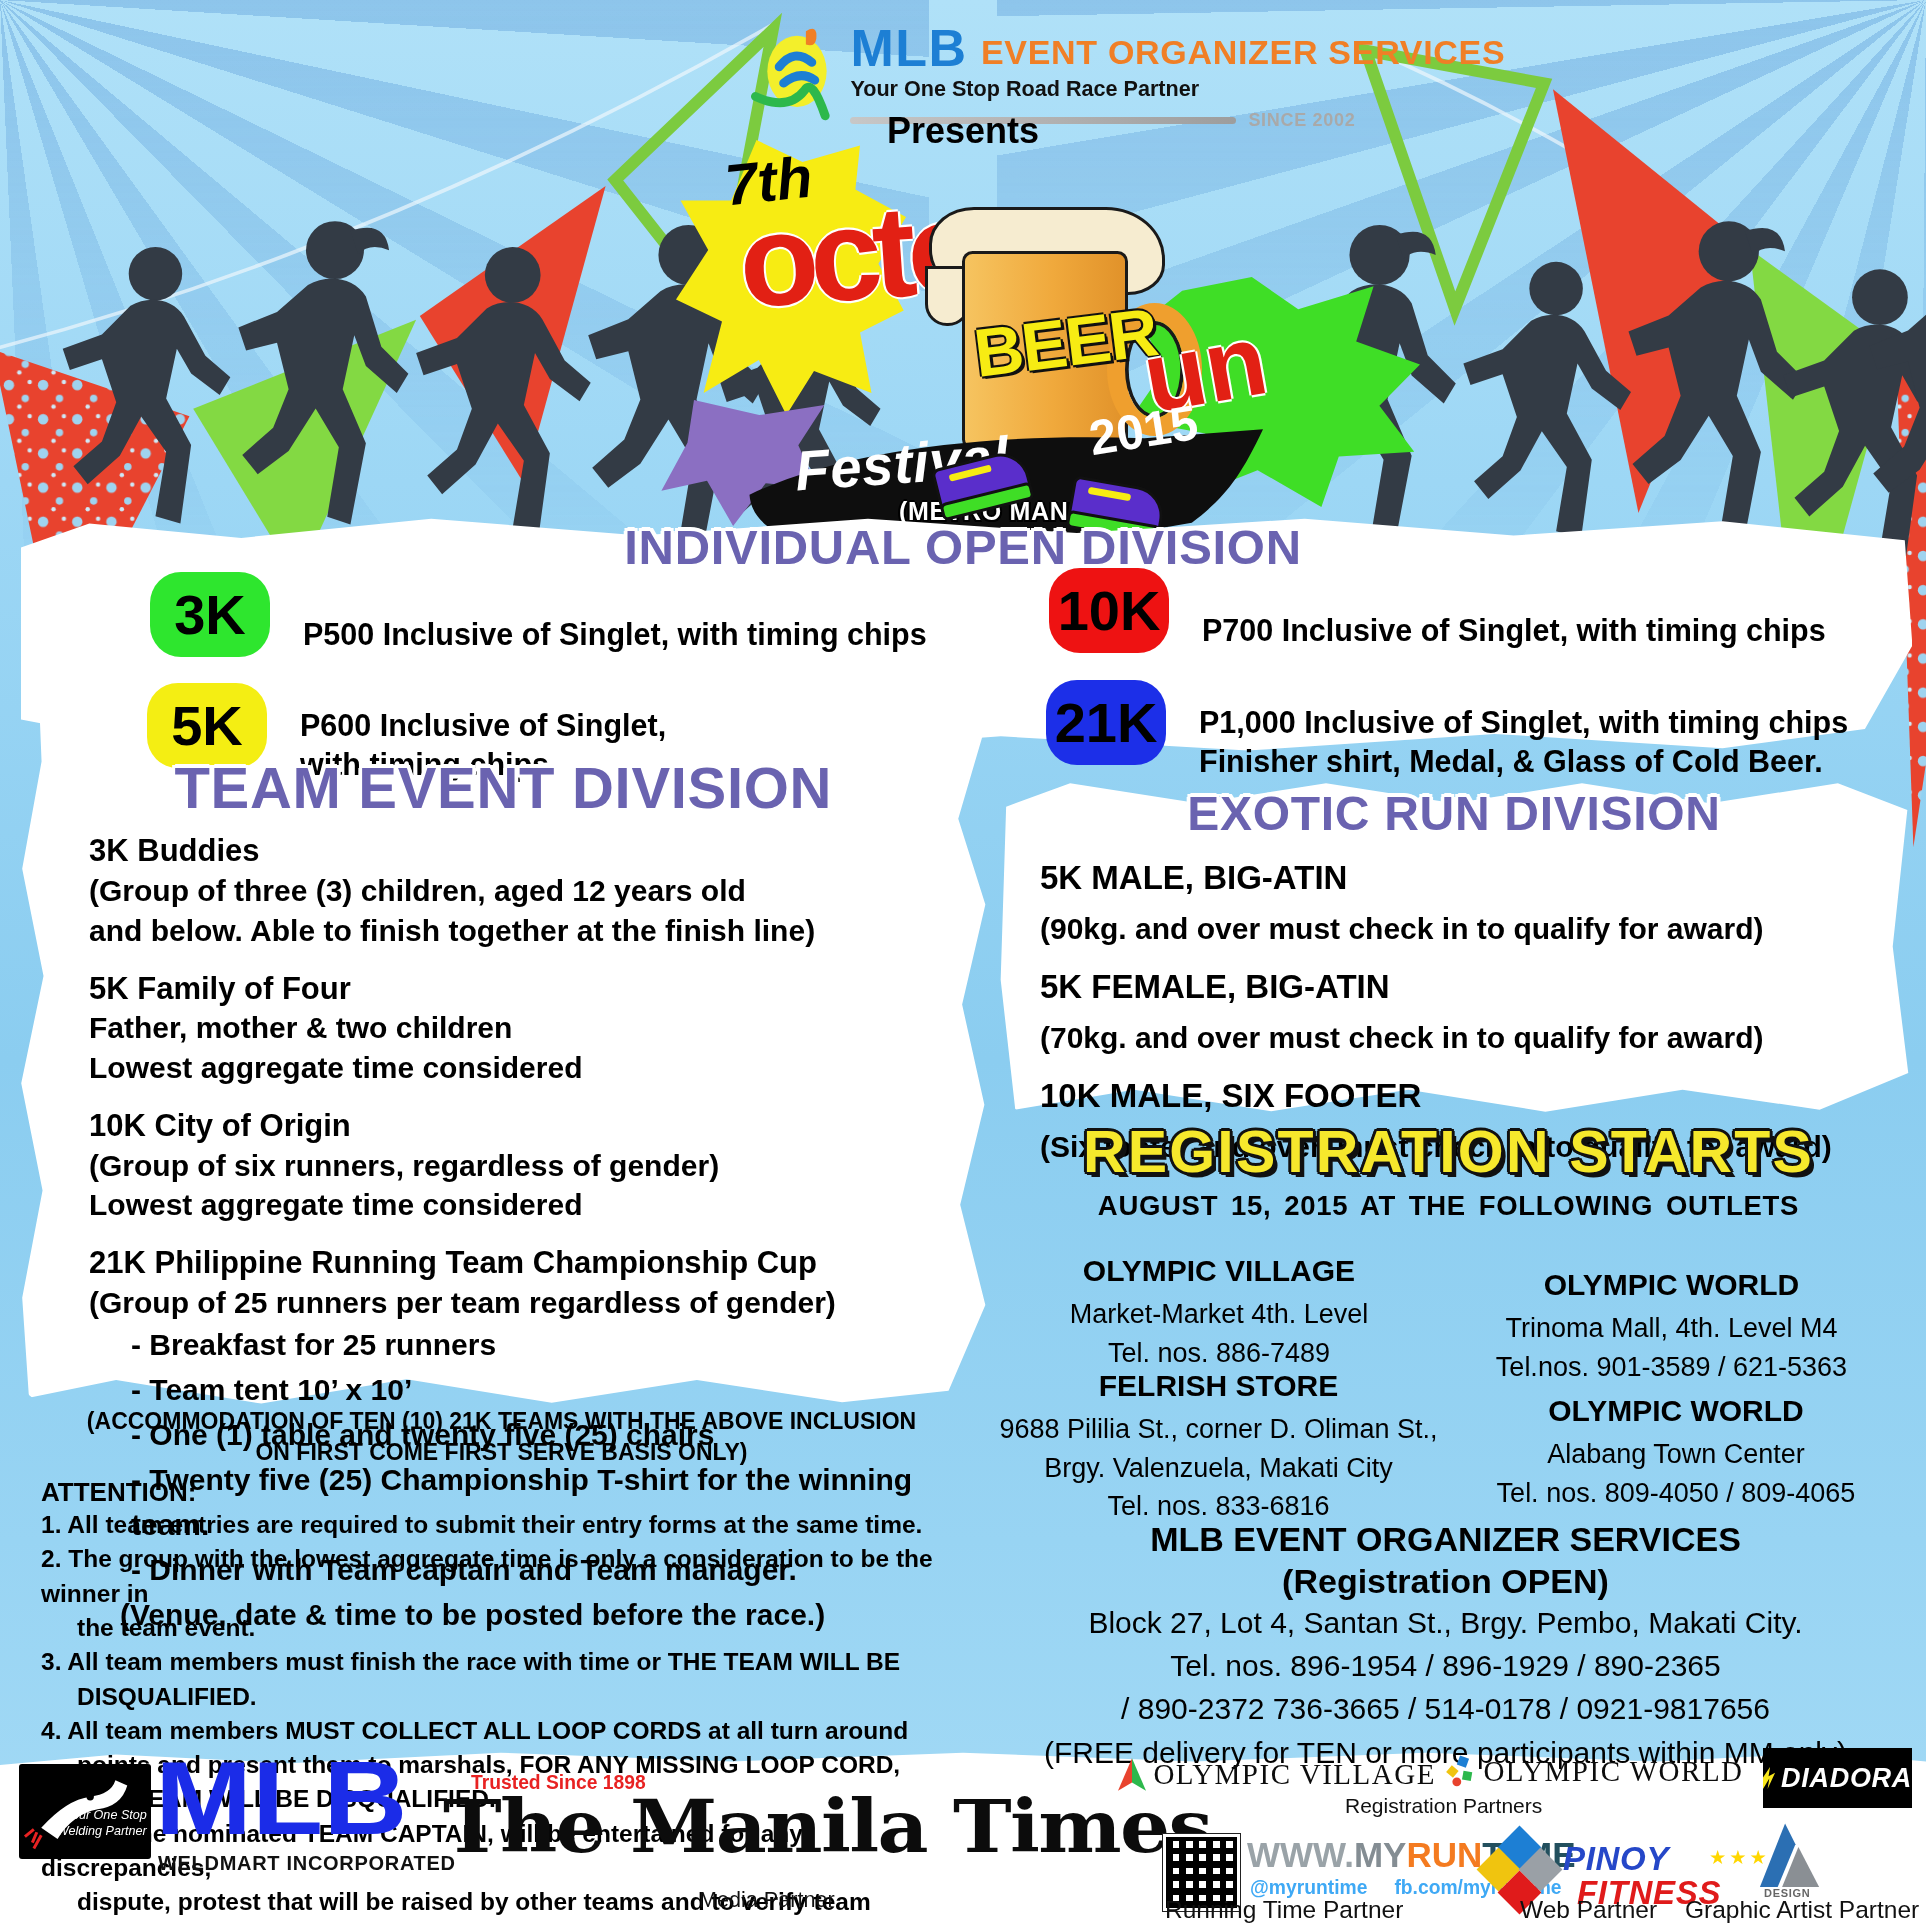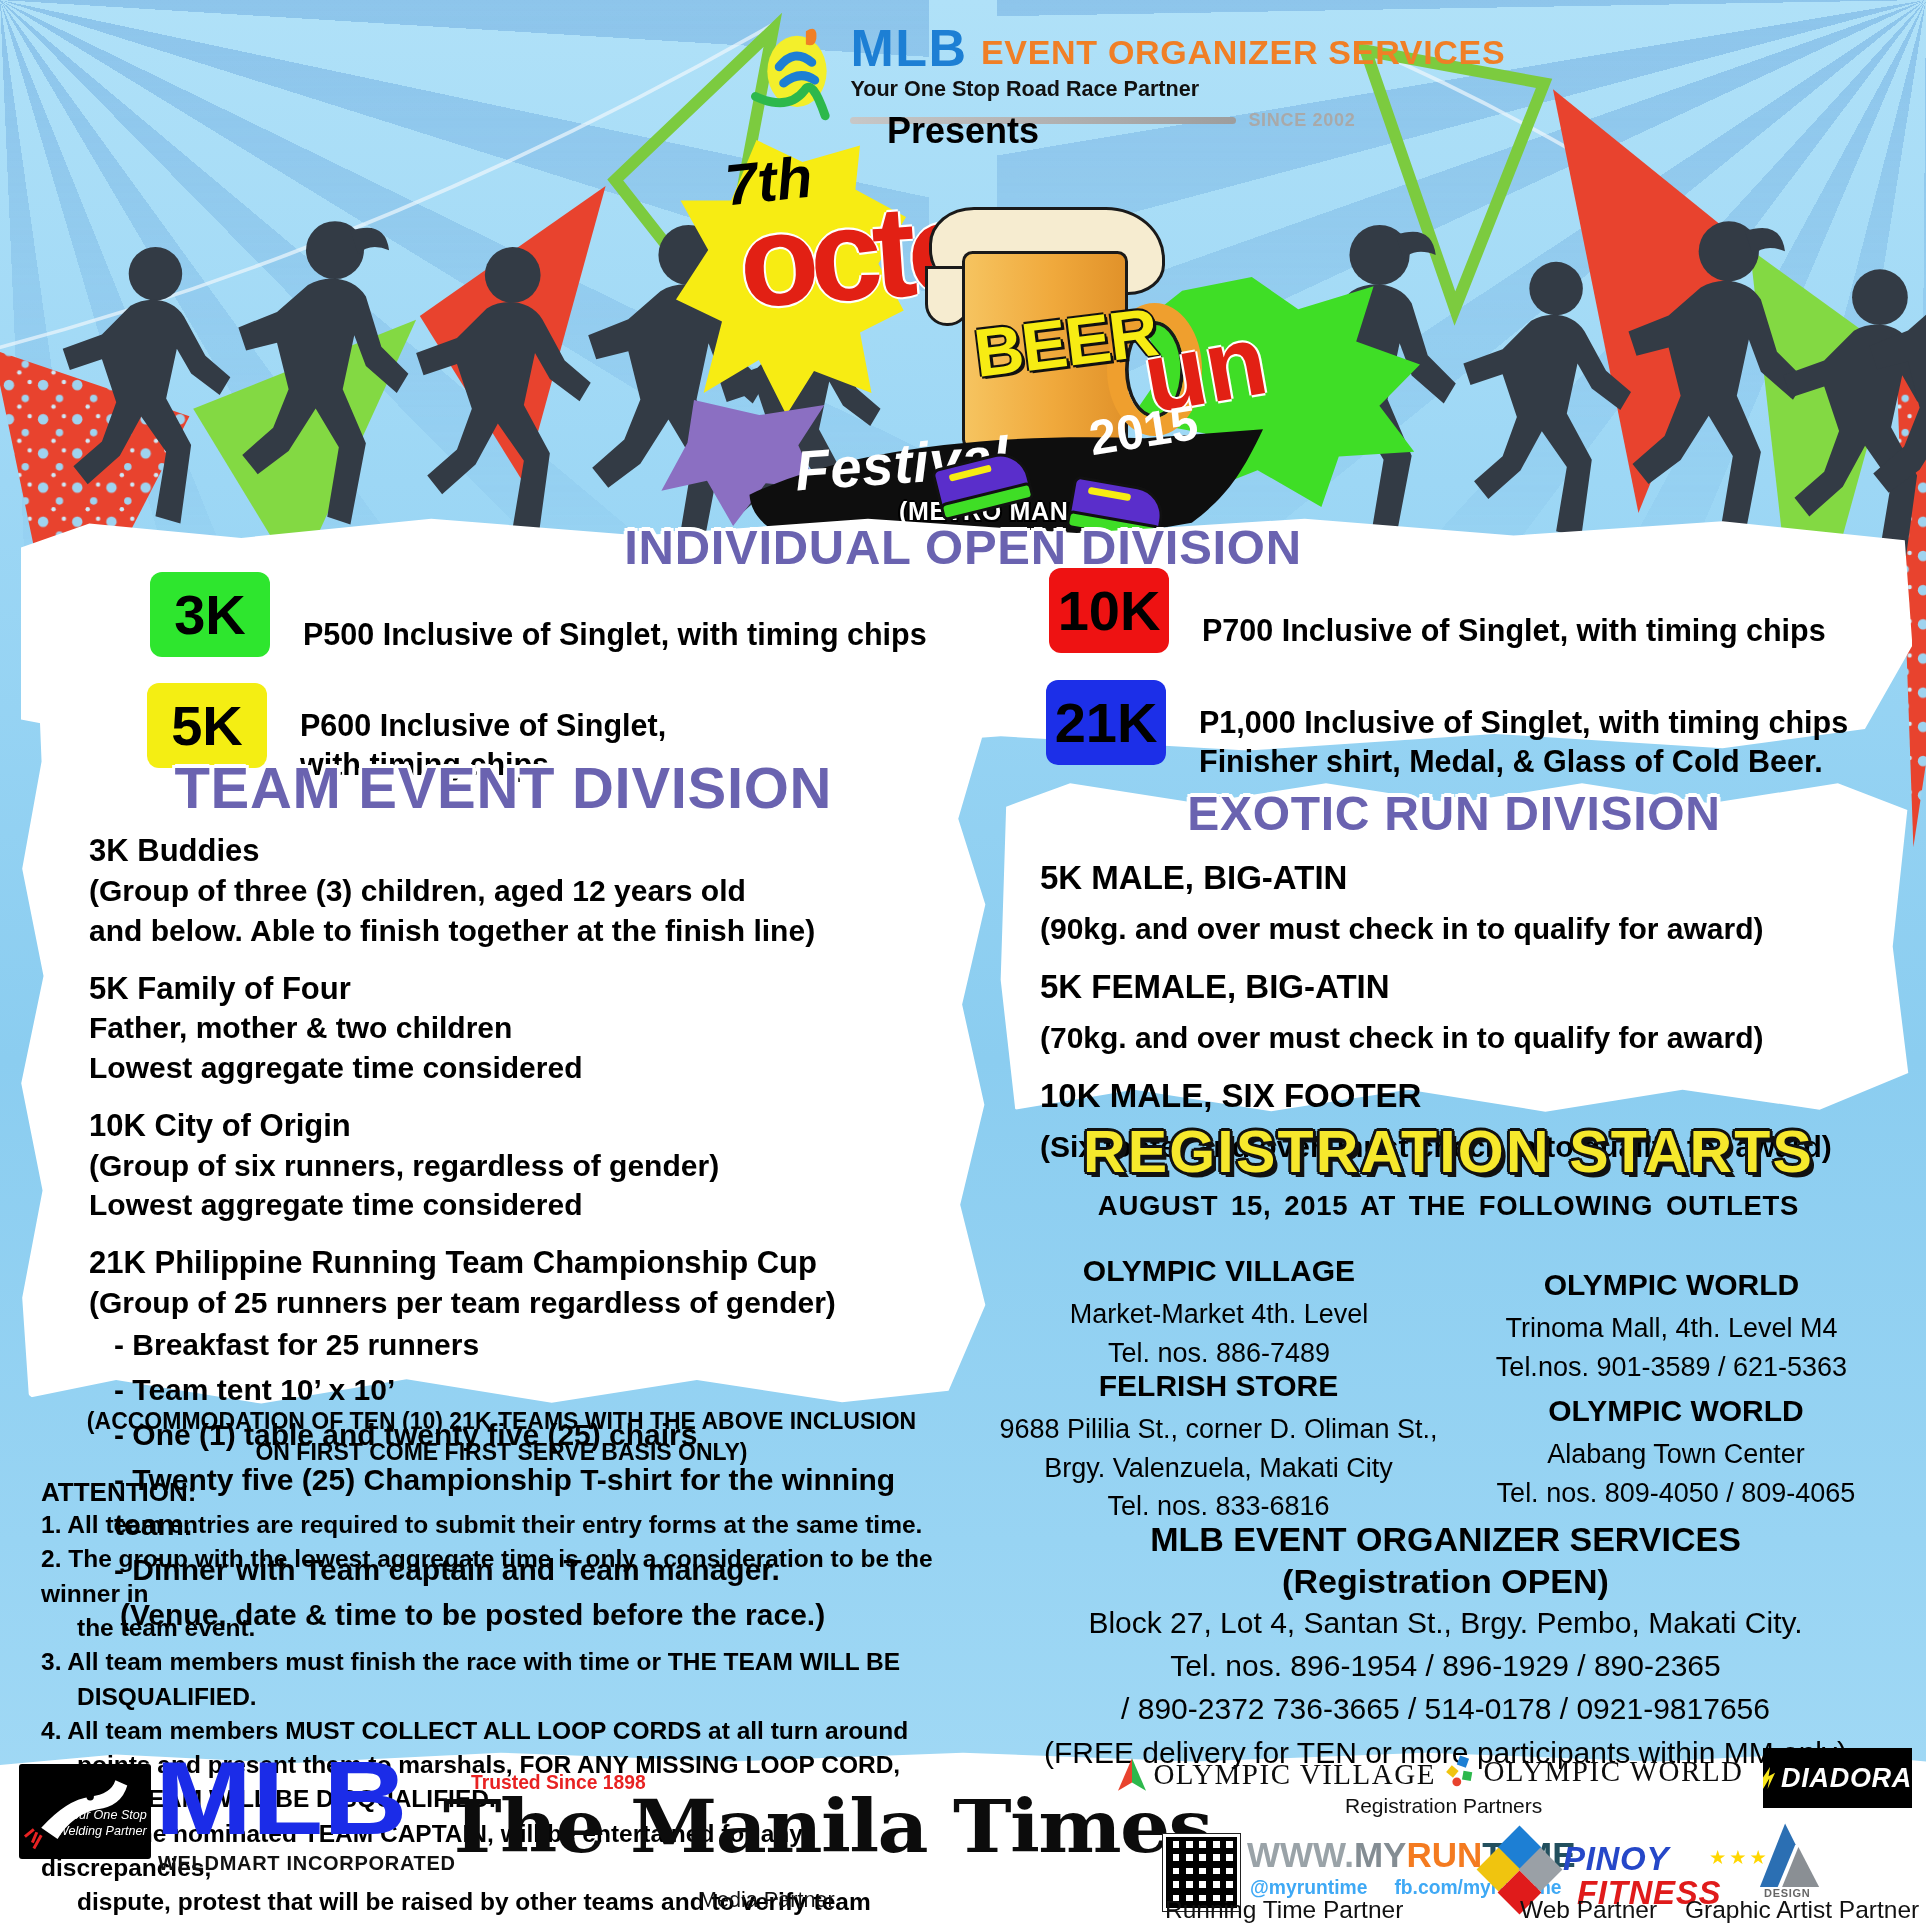--- a/index.html
+++ b/index.html
@@ -16,27 +16,27 @@
     clip-path:polygon(0.4% 14%,4% 4%,12% 10%,22% 2%,33% 9%,45% 2%,56% 8%,68% 2%,79% 9%,90% 3%,99.6% 11%,100% 55%,97.5% 90%,90% 98%,78% 92%,65% 99%,52% 93%,40% 100%,27% 94%,14% 99%,5% 93%,0.4% 86%);}
   .band-left{left:19.3px;top:690px;width:968px;height:715px;border-radius:34px;
     clip-path:polygon(2% 0,98% 0,99.6% 6%,97% 18%,99.8% 30%,97.4% 44%,99.7% 58%,97.2% 72%,99.8% 86%,96% 98%,85% 99.6%,70% 96.5%,55% 99.7%,40% 96.4%,25% 99.8%,10% 96.5%,1% 99%,0.3% 85%,2.4% 70%,0.2% 55%,2.5% 40%,0.3% 25%,2.3% 10%);}
   .band-right{left:997px;top:780px;width:914px;height:333px;border-radius:34px;
     clip-path:polygon(1% 8%,8% 1%,22% 7%,36% 1%,50% 7%,64% 1%,78% 7%,92% 1%,99.6% 9%,98% 50%,99.7% 88%,90% 99%,75% 93%,60% 99.6%,45% 93%,30% 99.5%,15% 93%,2% 99%,0.4% 60%);}
   .band-footer{left:0;top:1751px;width:1926px;height:175px;
     clip-path:polygon(0 8%,6% 2%,15% 7%,26% 1%,38% 6%,50% 1%,62% 6%,74% 1%,86% 6%,95% 1%,100% 6%,100% 100%,0 100%);}
   .sec-title{font-weight:900;color:#6a63b0;letter-spacing:0.7px;
     text-shadow:3.7px 0 0 #fff,-3.7px 0 0 #fff,0 3.7px 0 #fff,0 -3.7px 0 #fff,3px 3px 0 #fff,-3px 3px 0 #fff,3px -3px 0 #fff,-3px -3px 0 #fff;}
   .iod-row{position:absolute;display:flex;align-items:center;gap:33px;}
-  .badge{width:120px;height:85px;border-radius:12px;display:flex;align-items:center;justify-content:center;
+  .badge{width:120px;height:85px;border-radius:31px;display:flex;align-items:center;justify-content:center;
     font-size:56px;font-weight:900;color:#000;flex:0 0 auto;}
   .iod-text{font-size:30.5px;font-weight:700;color:#000;line-height:1.28;margin-top:40px;}
   .team-list{position:absolute;left:89px;top:813px;width:884px;color:#000;}
   .te-name{font-size:31px;font-weight:900;margin-top:19.3px;line-height:1.25;}
   .te-line{font-size:30px;font-weight:700;line-height:1.32;}
-  .perk{font-size:30px;font-weight:700;line-height:1.5;margin-left:25px;}
+  .perk{font-size:30px;font-weight:700;line-height:1.5;margin-left:42px;}
   .perk-note{margin-left:31px;}
   .ex-name{font-size:33px;font-weight:900;margin-top:22px;color:#000;}
   .ex-detail{font-size:30px;font-weight:700;margin-top:15px;color:#000;}
   .reg-title{font-size:59px;font-weight:900;letter-spacing:2.2px;color:#f6e82c;
     text-shadow:3px 0 0 #111,-3px 0 0 #111,0 3px 0 #111,0 -3px 0 #111,2.2px 2.2px 0 #111,-2.2px 2.2px 0 #111,2.2px -2.2px 0 #111,-2.2px -2.2px 0 #111,4.5px 4.5px 0 #111;}
   .reg-sub{font-size:27.5px;font-weight:900;color:#000;letter-spacing:0.7px;word-spacing:4.5px;}
   .outlet{position:absolute;text-align:center;color:#000;}
   .outlet-name{font-size:30px;font-weight:900;margin-bottom:7.4px;}
   .outlet-line{font-size:27px;font-weight:400;line-height:1.42;}
   .main-reg{position:absolute;left:981px;top:1520px;width:929px;text-align:center;color:#000;}

